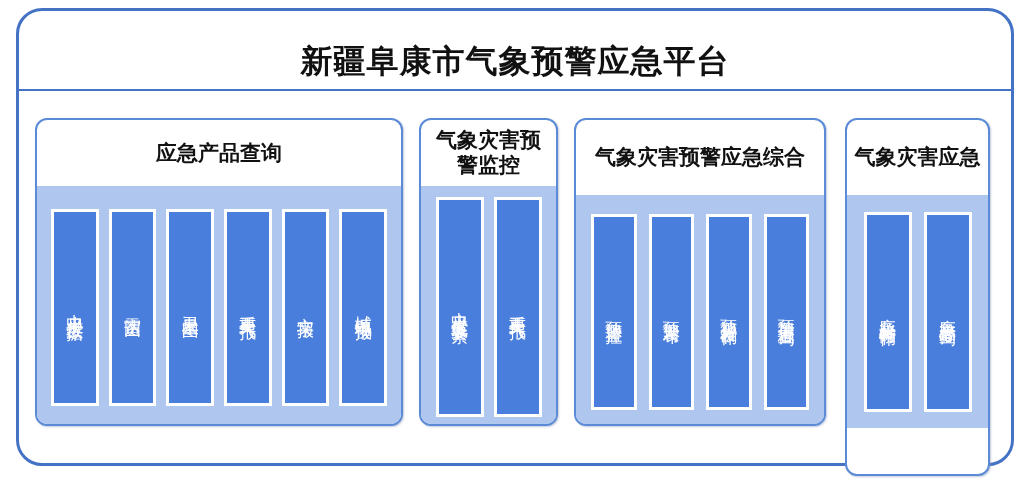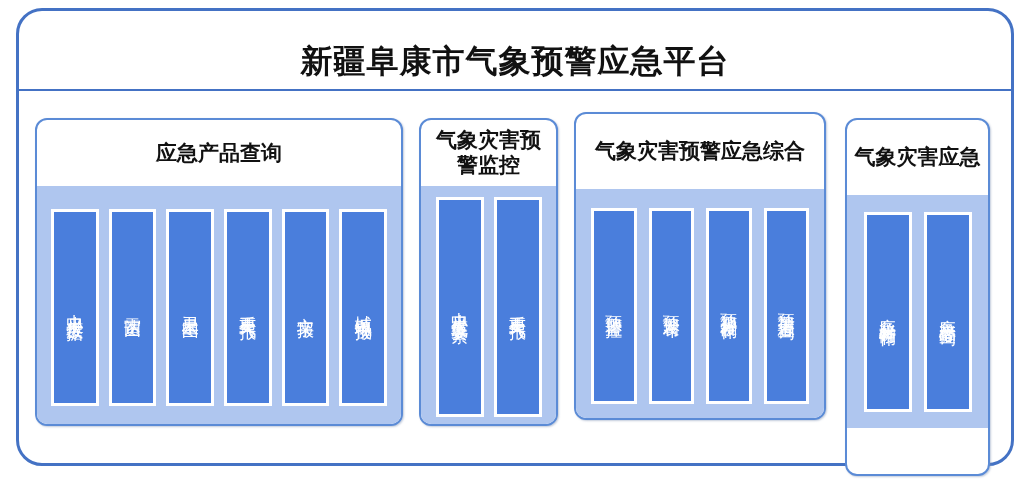--- a/index.html
+++ b/index.html
@@ -128,21 +128,21 @@
   #group-1 .group-body   { top: 66px; height: 242px; padding: 0 9px; }
   #group-1 .item { width: 48px; height: 197px; margin: 0 5px; }
 
   
   #group-2 { left: 419px; top: 118px; width: 139px; height: 308px; }
   #group-2 .group-header { height: 66px; }
   #group-2 .group-body   { top: 66px; height: 242px; padding: 0 8px; }
   #group-2 .item { width: 48px; height: 220px; margin: 0 5px; }
 
   
-  #group-3 { left: 574px; top: 112px; width: 252px; height: 308px; }
+  #group-3 { left: 574px; top: 118px; width: 252px; height: 308px; }
   #group-3 .group-header { height: 75px; }
   #group-3 .group-body   { top: 75px; height: 233px; padding: 0 9px; }
   #group-3 .item { width: 48px; height: 196px; margin: 0 6px; }
 
   
   #group-4 { left: 845px; top: 118px; width: 145px; height: 358px; }
   #group-4 .group-header { height: 75px; }
   #group-4 .group-body   { top: 75px; height: 233px; padding: 0 8px; }
   #group-4 .item { width: 48px; height: 200px; margin: 0 6px; }
 </style>

